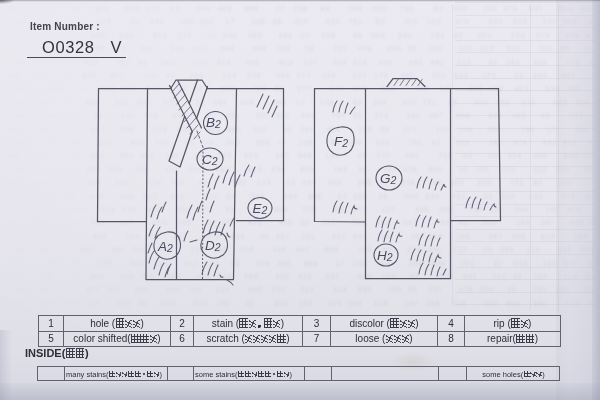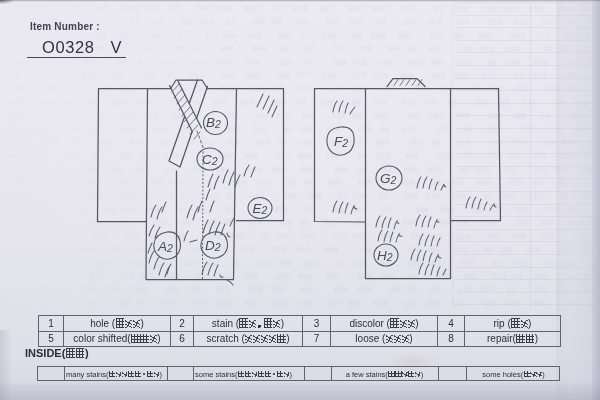--- a/index.html
+++ b/index.html
@@ -256,17 +256,16 @@
 <div class="abs t2" style="left:37px;top:366px;width:523px;height:15px;border:1px solid #62626e;box-sizing:border-box;font-size:7.5px;color:#2e2e3a;">
 <div class="abs" style="left:26px;top:0;width:1px;height:13px;background:#62626e;"></div>
 <div class="abs" style="left:129px;top:0;width:1px;height:13px;background:#62626e;"></div>
 <div class="abs" style="left:155px;top:0;width:1px;height:13px;background:#62626e;"></div>
 <div class="abs" style="left:266px;top:0;width:1px;height:13px;background:#62626e;"></div>
 <div class="abs" style="left:293px;top:0;width:1px;height:13px;background:#62626e;"></div>
 <div class="abs" style="left:400px;top:0;width:1px;height:13px;background:#62626e;"></div>
 <div class="abs" style="left:428px;top:0;width:1px;height:13px;background:#62626e;"></div>
 <div class="abs" style="left:28px;top:2.5px;white-space:nowrap;">many stains(<span class="k"></span><span class="h"></span><span class="h"></span><span class="k"></span><span class="k"></span><span class="dt"></span><span class="k"></span><span class="h"></span>)</div>
 <div class="abs" style="left:157px;top:2.5px;white-space:nowrap;">some stains(<span class="k"></span><span class="k"></span><span class="h"></span><span class="k"></span><span class="k"></span><span class="dt"></span><span class="k"></span><span class="h"></span>)</div>
-<div class="abs" style="left:293px;top:2.5px;width:107px;text-align:center;white-space:nowrap;">a few stains(<span class="k"></span><span class="k"></span><span class="h"></span><span class="k"></span><span class="h"></span>)</div>
 <div class="abs" style="left:428px;top:2.5px;width:95px;text-align:center;white-space:nowrap;">some holes(<span class="k"></span><span class="h"></span><span class="h"></span>)</div>
 </div>
 
 </div>
 
 </body></html>

